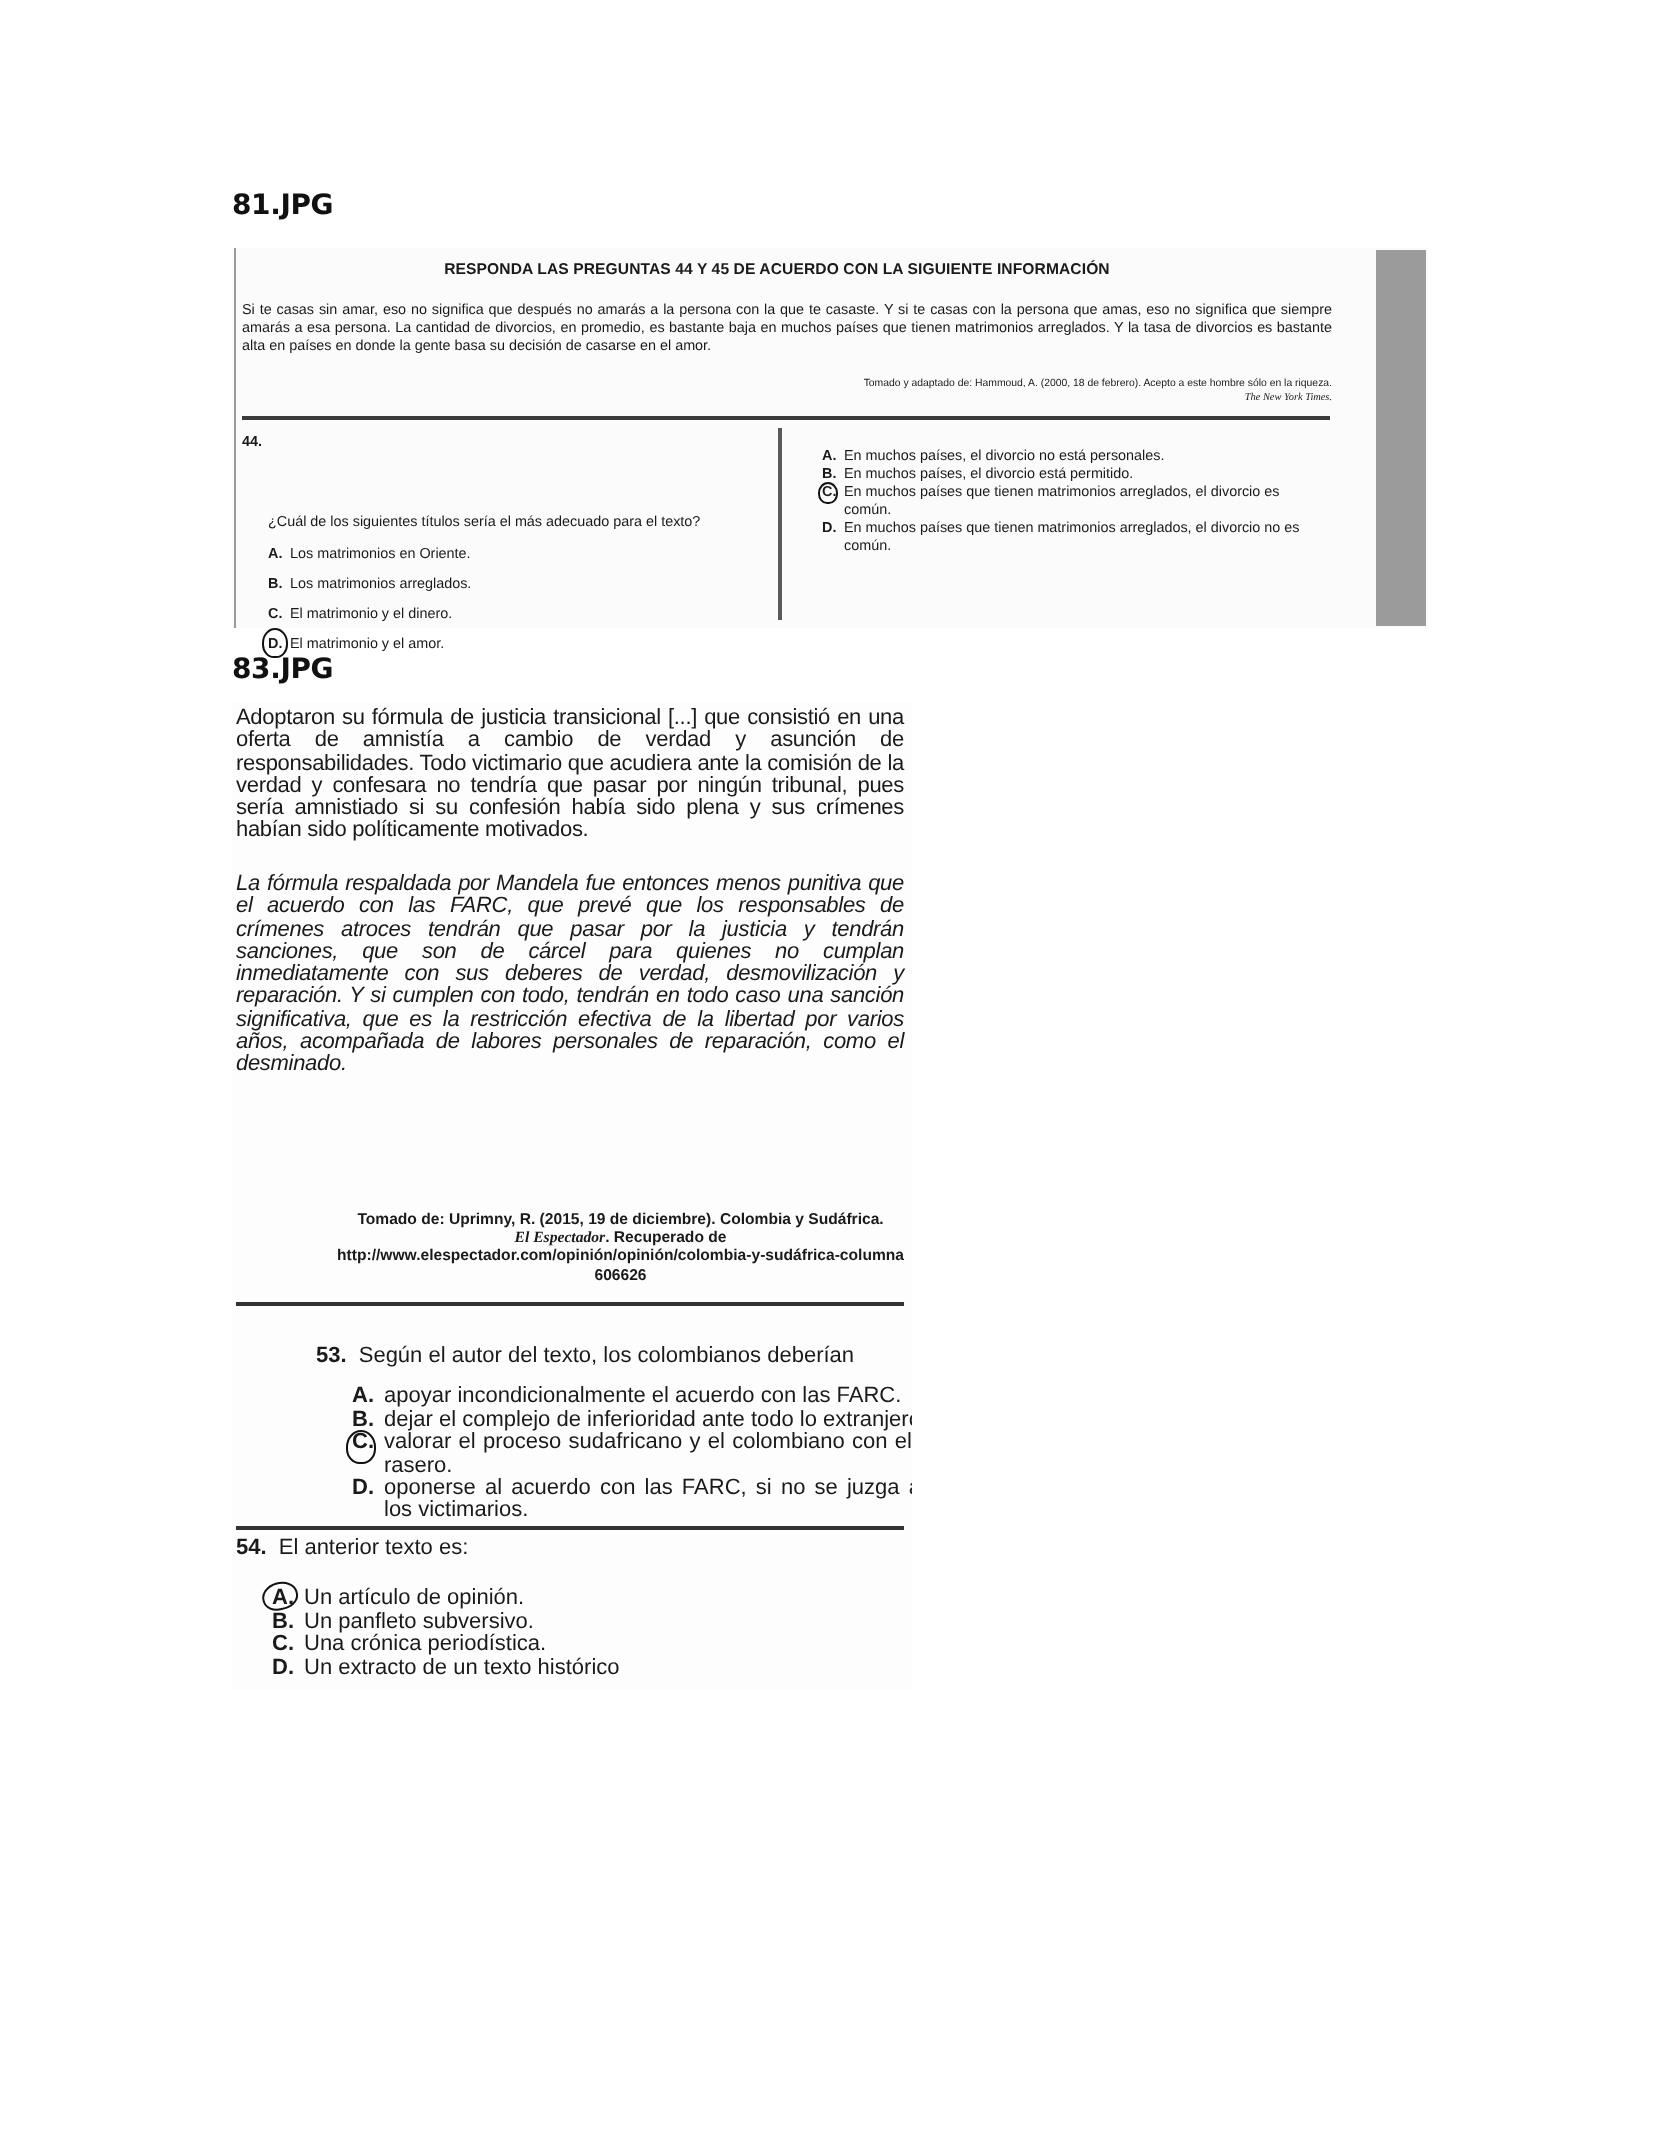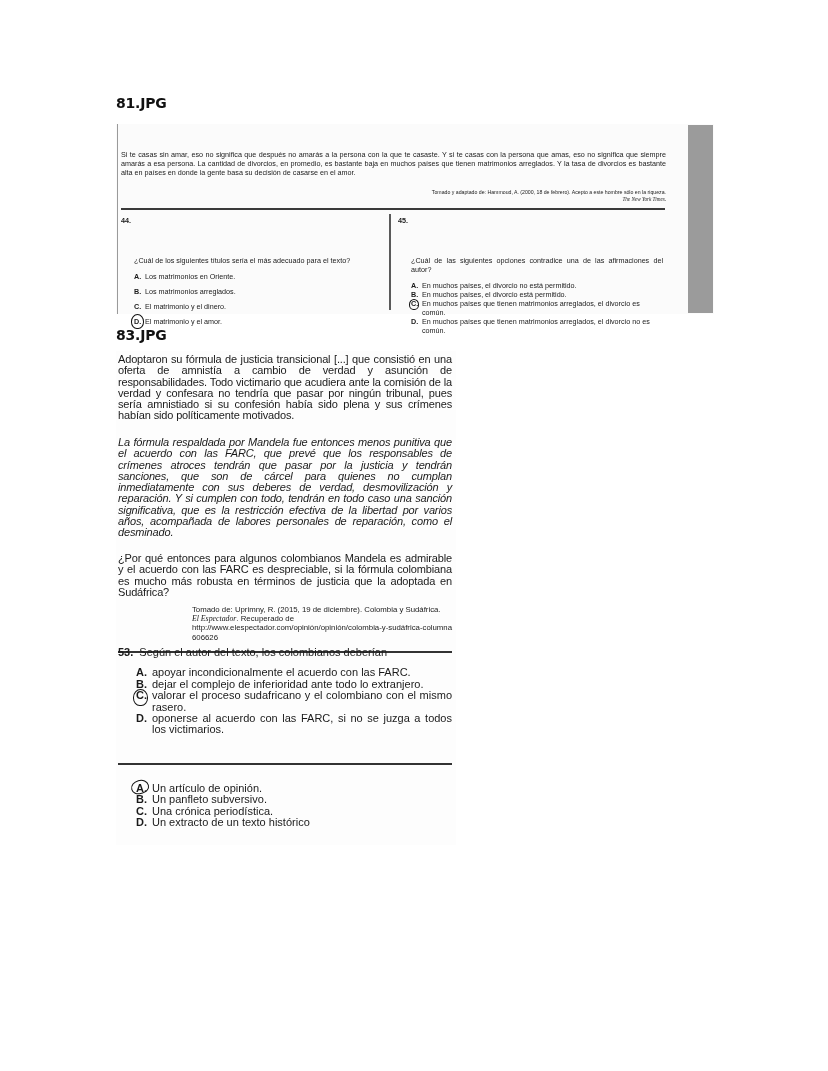--- a/index.html
+++ b/index.html
@@ -151,58 +151,60 @@
       text-align: justify;
       letter-spacing: -0.15px;
     }
     #p1 { top: 3px; }
     #p2 { top: 86px; font-style: italic; }
     #p3 { top: 202px; }
     .img83 .citation {
       position: absolute;
       right: 4px;
       top: 254px;
-      text-align: left;
+      text-align: center;
       font-size: 7.8px;
       line-height: 9.2px;
+      font-weight: bold;
     }
     .img83 .citation .italic { font-family: "Liberation Serif", serif; font-style: italic; }
     .img83 .hr {
       position: absolute;
       left: 2px;
       width: 334px;
       height: 2px;
       background: #333;
     }
     #hr1 { top: 300px; }
     #hr2 { top: 412px; }
     .q83 {
       position: absolute;
       left: 2px;
       width: 334px;
       font-size: 11px;
       line-height: 11.4px;
     }
-    #q53 { top: 296px; }
+    #q53 { top: 322px; margin-left: 40px; }
     #q54 { top: 418px; }
     .q83 .stem .num { font-weight: bold; margin-right: 3px; }
     .q83 .opts { padding-left: 18px; margin-top: 9px; }
     #q54 .opts { margin-top: 14px; }
     .q83 .opt .letter { width: 16px; }
     .q83 .opt .txt { text-align: justify; flex: 1; }
   </style>
 </head>
 <body>
 
 <div id="h81" class="section-heading">81.JPG</div>
 
 <div class="img81">
   <div class="left-rule"></div>
   <div class="gray-bar"></div>
 
+  <div class="banner">RESPONDA LAS PREGUNTAS 44 Y 45 DE ACUERDO CON LA SIGUIENTE INFORMACIÓN</div>
   <div class="passage">Si te casas sin amar, eso no significa que después no amarás a la persona con la que te casaste. Y si te casas con la persona que amas, eso no significa que siempre amarás a esa persona. La cantidad de divorcios, en promedio, es bastante baja en muchos países que tienen matrimonios arreglados. Y la tasa de divorcios es bastante alta en países en donde la gente basa su decisión de casarse en el amor.</div>
   <div class="source">
     <div>Tomado y adaptado de: Hammoud, A. (2000, 18 de febrero). Acepto a este hombre sólo en la riqueza.</div>
     <div class="italic">The New York Times.</div>
   </div>
   <div class="hrule"></div>
   <div class="vrule"></div>
 
   <div id="q44" class="q81">
     <div class="stem">
@@ -224,28 +226,24 @@
       </div>
       <div class="opt">
         <span class="circle-mark" style="left:-3px; top:-3px; width:11px; height:13px;"></span>
         <span class="letter">D.</span>
         <span class="txt">El matrimonio y el amor.</span>
       </div>
     </div>
   </div>
 
   <div id="q45" class="q81">
-    <div class="stem">
-      <span class="num">45.</span>
-      <span class="txt">¿Cuál de las siguientes opciones contradice una de las afirmaciones del autor?</span>
-    </div>
     <div class="opts">
       <div class="opt">
         <span class="letter">A.</span>
-        <span class="txt">En muchos países, el divorcio no está permitido.</span>
+        <span class="txt">En muchos países, el divorcio no está personales.</span>
       </div>
       <div class="opt">
         <span class="letter">B.</span>
         <span class="txt">En muchos países, el divorcio está permitido.</span>
       </div>
       <div class="opt">
         <span class="circle-mark" style="left:-2px; top:0px; width:8px; height:9px;"></span>
         <span class="letter">C.</span>
         <span class="txt">En muchos países que tienen matrimonios arreglados, el divorcio es común.</span>
       </div>
@@ -255,21 +253,20 @@
       </div>
     </div>
   </div>
 </div>
 
 <div id="h83" class="section-heading">83.JPG</div>
 
 <div class="img83">
   <div id="p1" class="para">Adoptaron su fórmula de justicia transicional [...] que consistió en una oferta de amnistía a cambio de verdad y asunción de responsabilidades. Todo victimario que acudiera ante la comisión de la verdad y confesara no tendría que pasar por ningún tribunal, pues sería amnistiado si su confesión había sido plena y sus crímenes habían sido políticamente motivados.</div>
   <div id="p2" class="para">La fórmula respaldada por Mandela fue entonces menos punitiva que el acuerdo con las FARC, que prevé que los responsables de crímenes atroces tendrán que pasar por la justicia y tendrán sanciones, que son de cárcel para quienes no cumplan inmediatamente con sus deberes de verdad, desmovilización y reparación. Y si cumplen con todo, tendrán en todo caso una sanción significativa, que es la restricción efectiva de la libertad por varios años, acompañada de labores personales de reparación, como el desminado.</div>
-  <div id="p3" class="para">¿Por qué entonces para algunos colombianos Mandela es admirable y el acuerdo con las FARC es despreciable, si la fórmula colombiana es mucho más robusta en términos de justicia que la adoptada en Sudáfrica?</div>
 
   <div class="citation">
     <div>Tomado de: Uprimny, R. (2015, 19 de diciembre). Colombia y Sudáfrica.</div>
     <div><span class="italic">El Espectador</span><span>. Recuperado de</span></div>
     <div>http://www.elespectador.com/opinión/opinión/colombia-y-sudáfrica-columna</div>
     <div>606626</div>
   </div>
 
   <div id="hr1" class="hr"></div>
 
@@ -295,20 +292,24 @@
       <div class="opt">
         <span class="letter">D.</span>
         <span class="txt">oponerse al acuerdo con las FARC, si no se juzga a todos los victimarios.</span>
       </div>
     </div>
   </div>
 
   <div id="hr2" class="hr"></div>
 
   <div id="q54" class="q83">
+    <div class="stem">
+      <span class="num">54.</span>
+      <span>El anterior texto es:</span>
+    </div>
     <div class="opts">
       <div class="opt">
         <span class="circle-mark" style="left:-5px; top:-3px; width:16px; height:12px; transform:rotate(-15deg);"></span>
         <span class="letter">A.</span>
         <span class="txt">Un artículo de opinión.</span>
       </div>
       <div class="opt">
         <span class="letter">B.</span>
         <span class="txt">Un panfleto subversivo.</span>
       </div>

